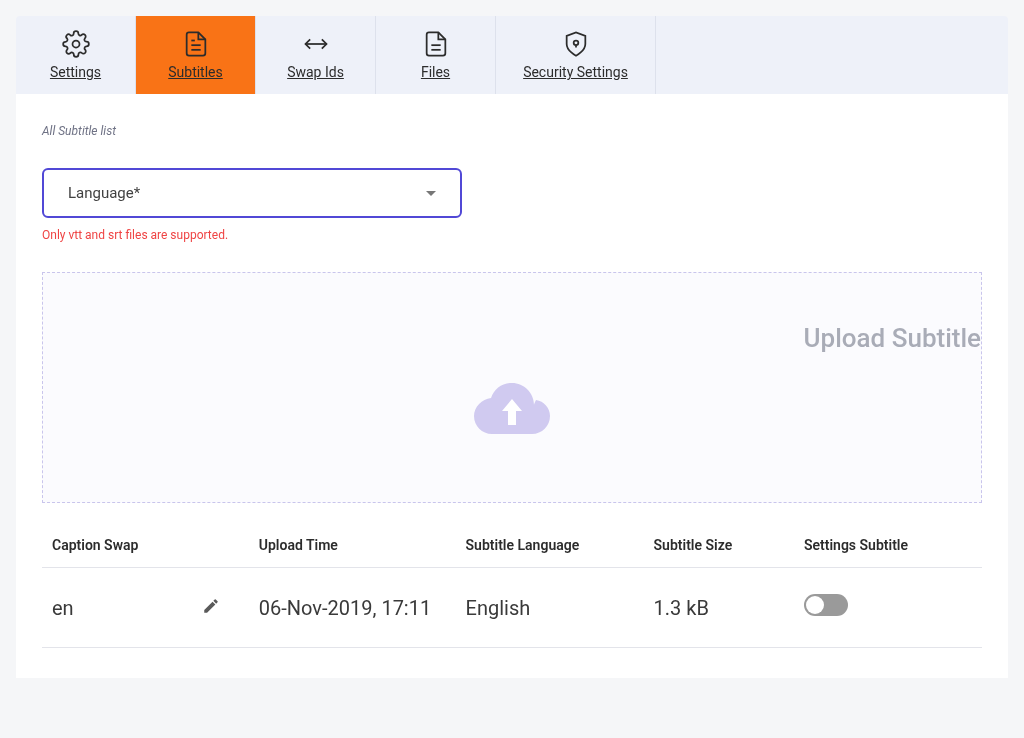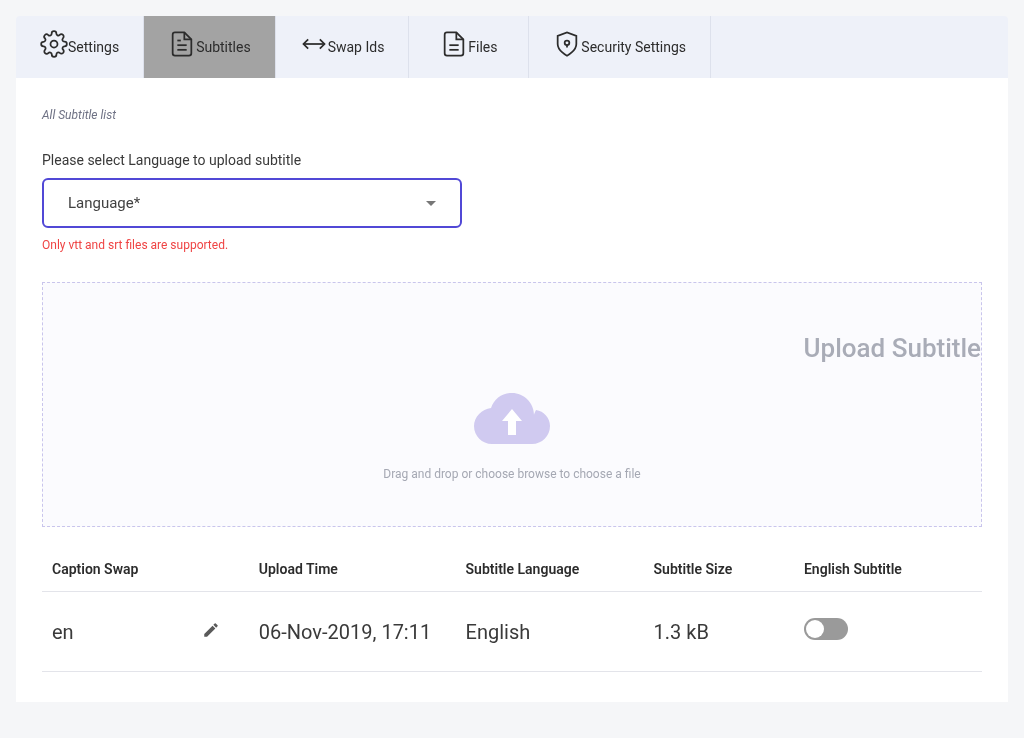--- a/index.html
+++ b/index.html
@@ -18,32 +18,33 @@
       margin: 0;
       padding: 16px;
     }
     .tabs {
       display: flex;
       background: #eef1f9;
       border-radius: 4px 4px 0 0;
     }
     .tab {
       display: flex;
-      flex-direction: row;
+      flex-direction: column;
       align-items: center;
       justify-content: center;
       padding: 14px 24px;
       min-width: 120px;
       cursor: pointer;
       border-right: 1px solid #dde1ec;
       color: #2c2c2c;
       font-size: 14px;
+      text-decoration: underline;
     }
     .tab.active {
-      background: #a3a3a3;
+      background: #f97316;
     }
     .tab svg {
       width: 28px;
       height: 28px;
       margin-bottom: 6px;
     }
     .tab-security {
       min-width: 160px;
     }
     .content {
@@ -208,45 +209,43 @@
         <circle cx="12" cy="11" r="2"></circle>
         <path d="M12 13v2"></path>
       </svg>
       <span>Security Settings</span>
     </div>
   </div>
 
   <div class="content">
     <div class="section-title">All Subtitle list</div>
 
-    <div class="field-label">Please select Language to upload subtitle</div>
     <div class="select-wrapper">
       <span class="select-value">Language*</span>
       <span class="select-arrow"></span>
     </div>
     <div class="helper-text">Only vtt and srt files are supported.</div>
 
     <div class="upload-zone">
       <div class="upload-title">Upload Subtitle</div>
       <svg class="cloud-icon" viewBox="0 0 76 54">
         <path fill="#d0caf0" d="M60 22c0-12-10-22-22-22-10 0-18 6-21 15-9 1-17 9-17 18 0 10 8 18 18 18h40c10 0 18-8 18-18 0-8-6-15-14-16-1 2-2 4-2 5z"></path>
         <path fill="#fff" d="M38 16l-10 12h6v14h8V28h6z"></path>
       </svg>
-      <div class="upload-hint">Drag and drop or choose browse to choose a file</div>
     </div>
 
     <table class="table">
       <thead>
         <tr>
           <th class="col-name">Caption Swap</th>
           <th class="col-edit"></th>
           <th class="col-time">Upload Time</th>
           <th class="col-lang">Subtitle Language</th>
           <th class="col-size">Subtitle Size</th>
-          <th class="col-default">English Subtitle</th>
+          <th class="col-default">Settings Subtitle</th>
         </tr>
       </thead>
       <tbody>
         <tr>
           <td>en</td>
           <td>
             <svg class="edit-icon" viewBox="0 0 24 24">
               <path d="M3 17.25V21h3.75L17.81 9.94l-3.75-3.75L3 17.25zM20.71 7.04a1 1 0 0 0 0-1.41l-2.34-2.34a1 1 0 0 0-1.41 0l-1.83 1.83 3.75 3.75 1.83-1.83z"></path>
             </svg>
           </td>

